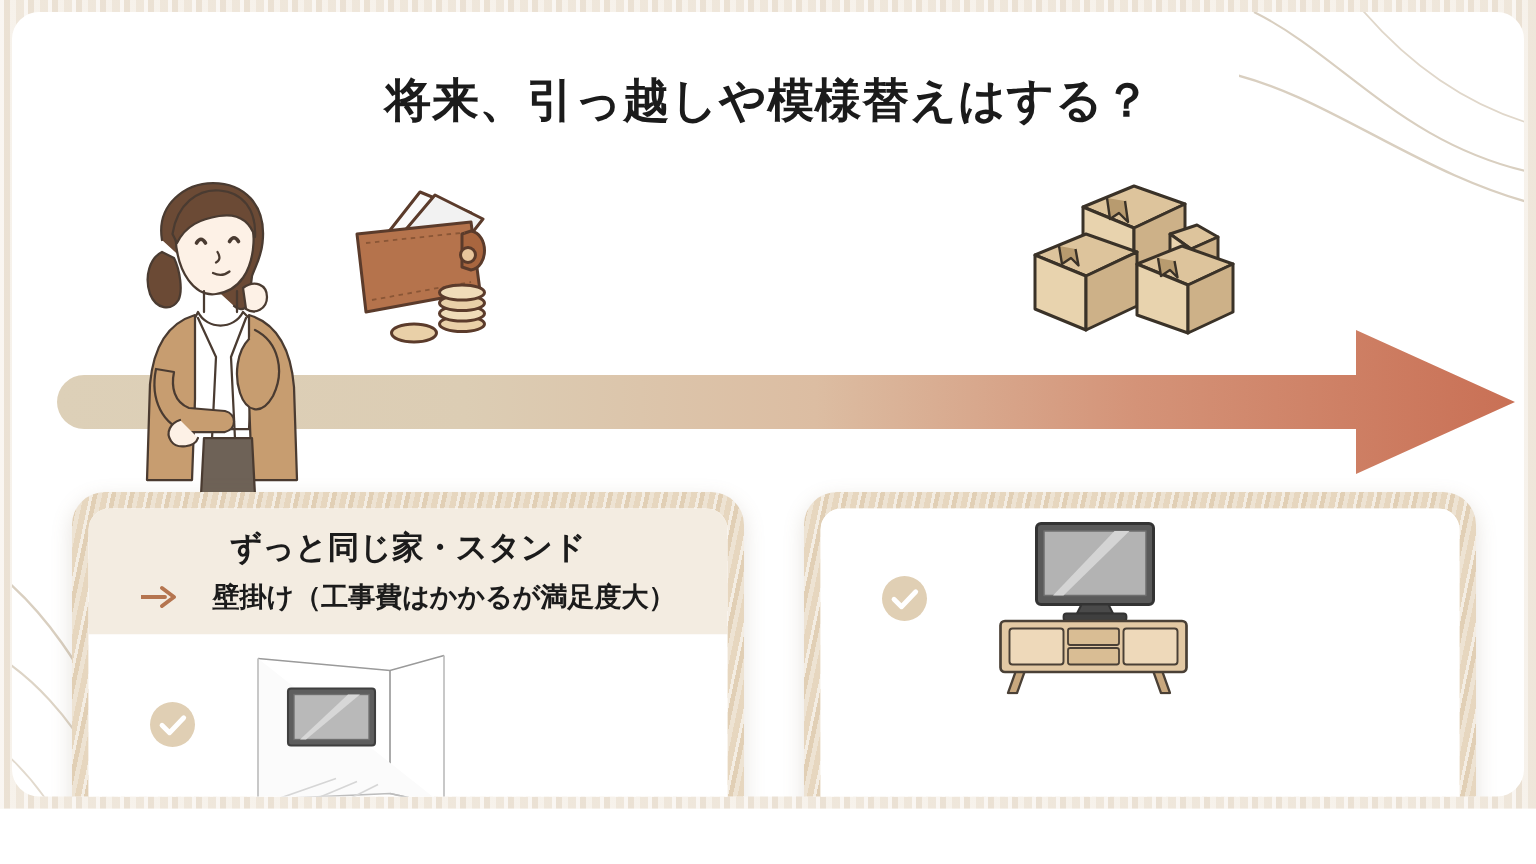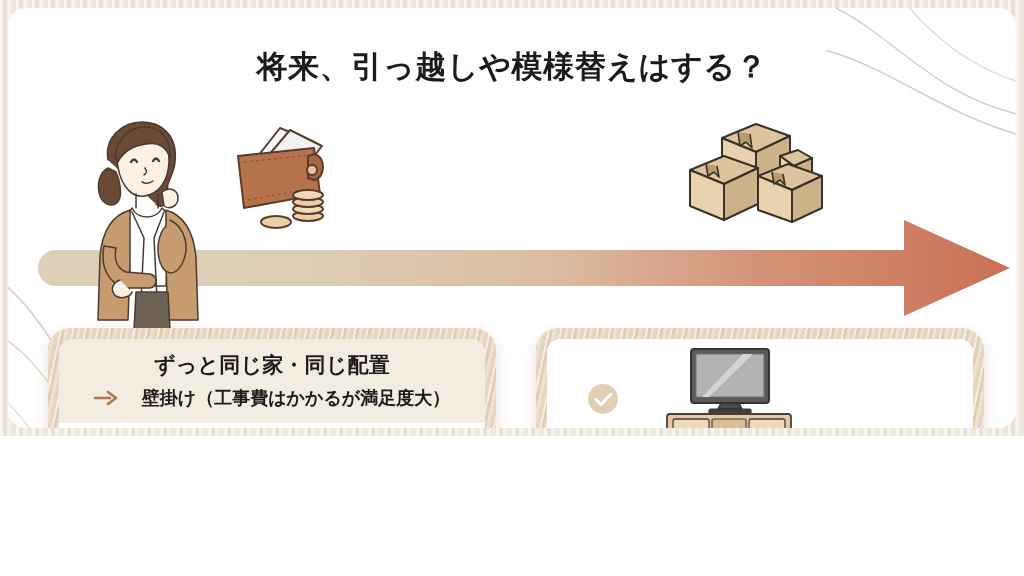--- a/index.html
+++ b/index.html
@@ -6,21 +6,21 @@
 
   html, body {
     width:1024px; height:576px;
     overflow:hidden;
     font-family:"Liberation Sans","DejaVu Sans",sans-serif;
   }
 
   
   #slide {
     position:relative;
-    width:1024px; height:436px;
+    width:1024px; height:539px;
     background:#f3ece2;
     background-image:
       repeating-linear-gradient(90deg,
         rgba(255,255,255,.55) 0px, rgba(255,255,255,.55) 3px,
         rgba(228,216,200,.55) 3px, rgba(228,216,200,.55) 7px,
         rgba(255,255,255,.30) 7px, rgba(255,255,255,.30) 11px,
         rgba(234,224,210,.45) 11px, rgba(234,224,210,.45) 16px);
     overflow:hidden;
   }
 
@@ -257,21 +257,21 @@
         <path d="M82 60 L112 48 L146 60 L116 74 Z" fill="#ddc49c"></path>
         <path d="M82 60 L116 74 L116 106 L82 94 Z" fill="#e8d3ae"></path>
         <path d="M116 74 L146 60 L146 92 L116 106 Z" fill="#cdb188"></path>
         <path d="M96 56 L98 68 L104 64 L109 69 L107 58" fill="#b89b6f" stroke-width="1.6"></path>
       </g>
     </svg>
 
     <div class="card" id="card-left">
       <div class="card-inner">
         <div class="card-head">
-          <div class="card-title">ずっと同じ家・同じ配置</div>
+          <div class="card-title">ずっと同じ家・スタンド</div>
           <div class="card-sub">
             <svg class="mini-arrow" viewBox="0 0 26 16">
               <path d="M0 8 L16 8 M14 2 L22 8 L14 14" fill="none" stroke="#b5754f" stroke-width="2.6" stroke-linecap="round" stroke-linejoin="round"></path>
             </svg>
             <span>壁掛け（工事費はかかるが満足度大）</span>
           </div>
         </div>
         <div class="card-body">
           <svg class="check" viewBox="0 0 32 32">
             <circle cx="16" cy="16" r="15" fill="#e0cfb4"></circle>

